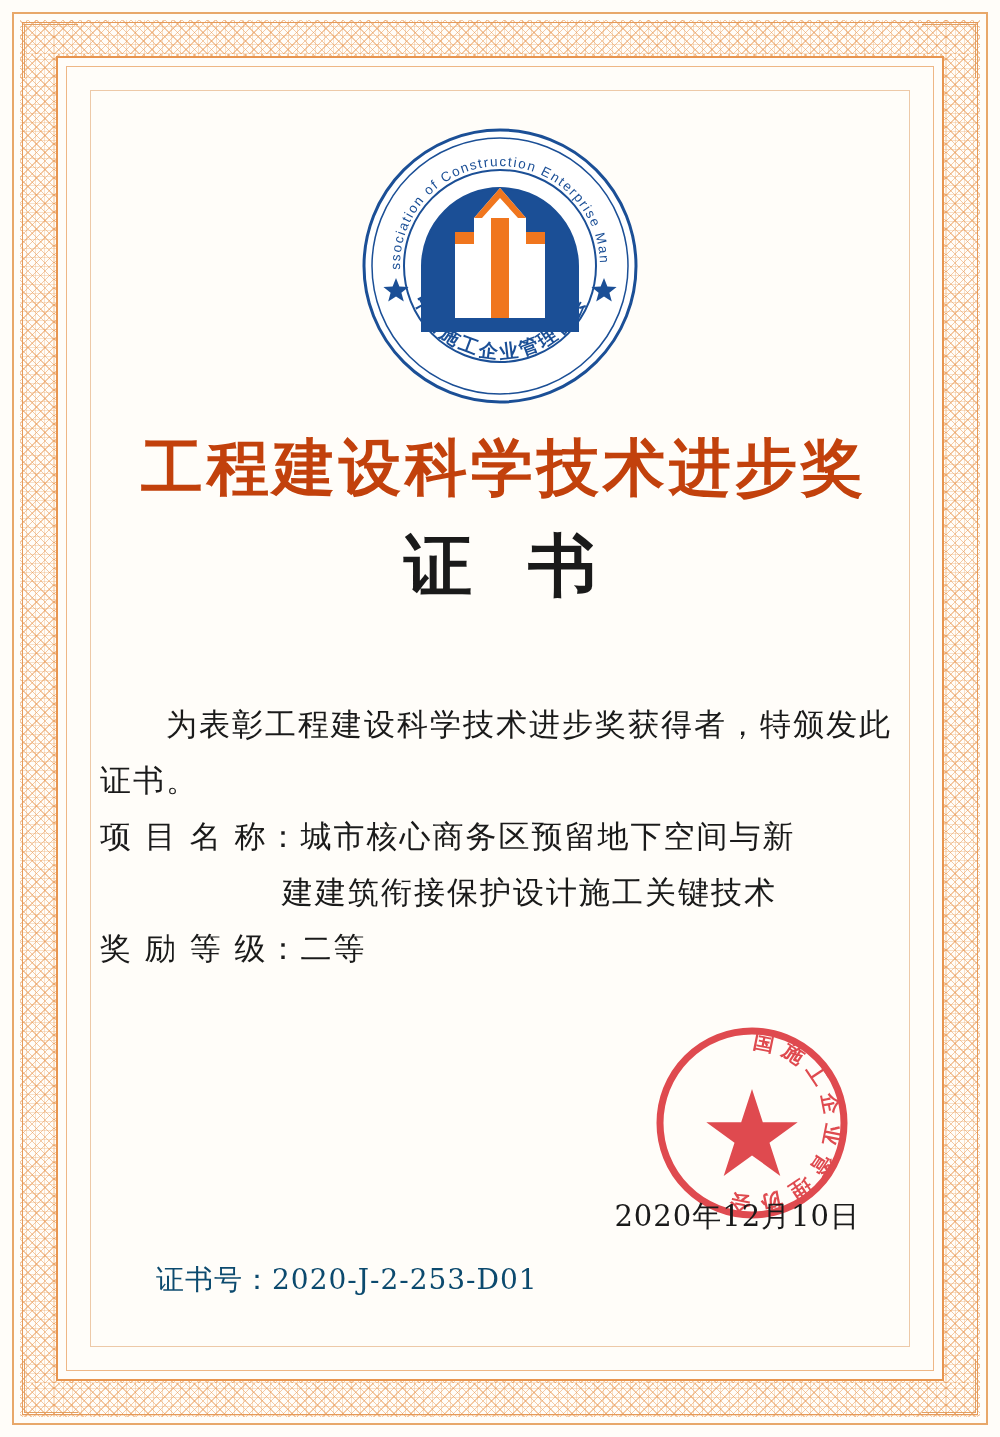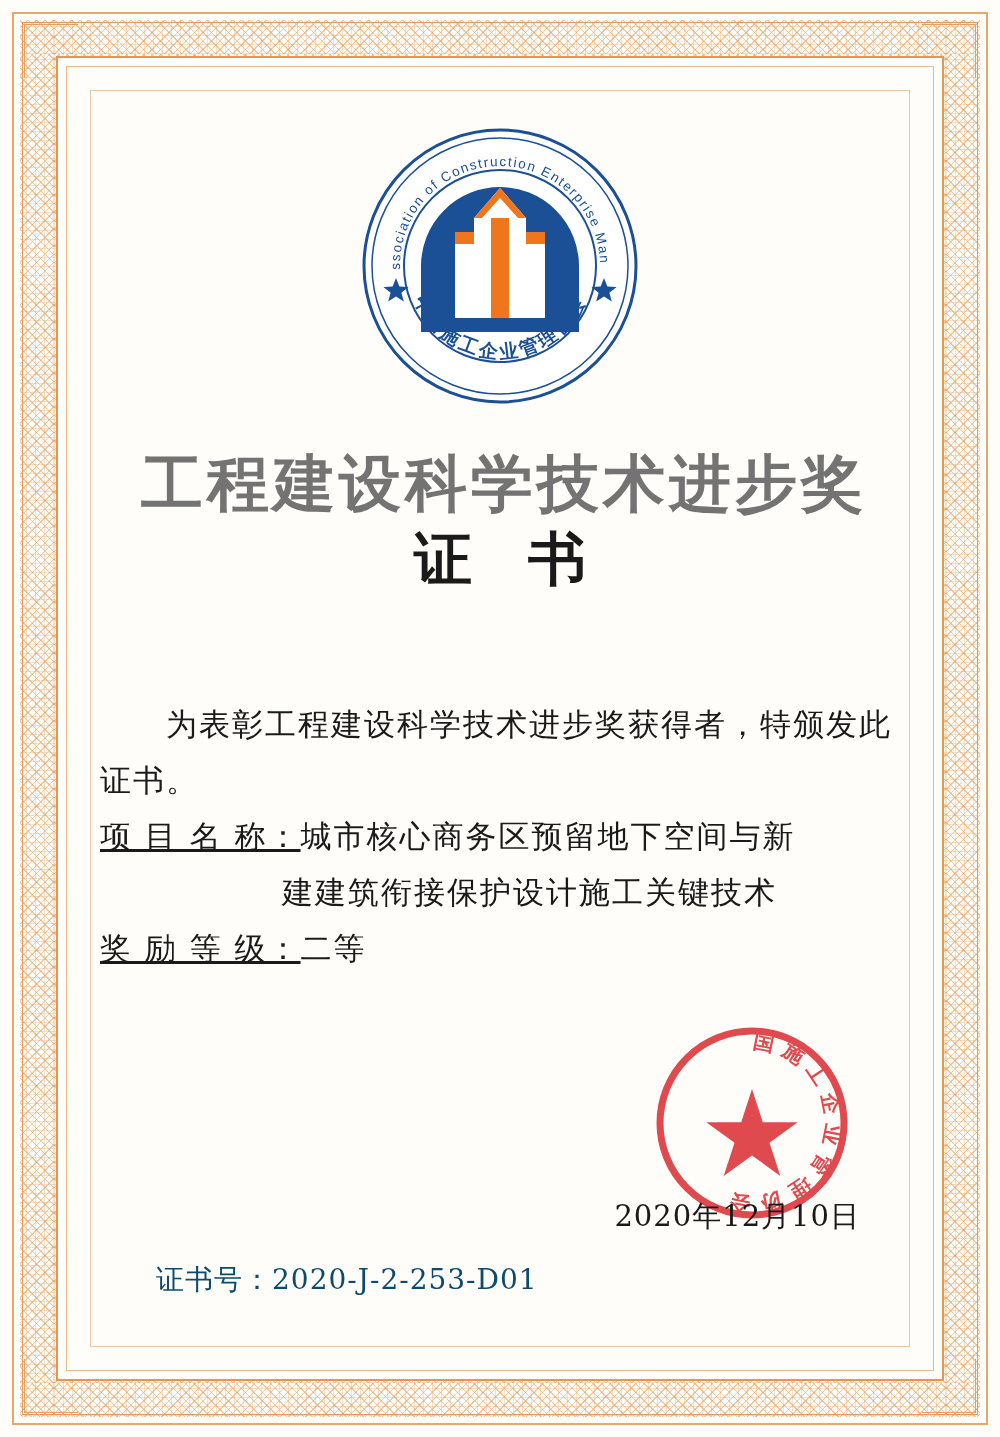--- a/index.html
+++ b/index.html
@@ -107,31 +107,30 @@
 
   .title-main {
     position: absolute;
     top: 330px;
     left: 8px; right: 0;
     text-align: center;
     font-family: "DejaVu Serif", "Liberation Serif", serif;
     font-size: 62px;
     font-weight: bold;
     letter-spacing: 4px;
-    color: #737373;
-    white-space: nowrap;
-    margin-top: 16px;
+    color: #c2410c;
+    white-space: nowrap;
   }
   .title-sub {
     position: absolute;
     top: 425px;
     left: 0; right: 0;
     text-align: center;
     font-family: "DejaVu Serif", "Liberation Serif", serif;
-    font-size: 58px;
+    font-size: 68px;
     font-weight: bold;
     letter-spacing: 56px;
     text-indent: 56px;
     color: #1a1a1a;
     white-space: nowrap;
   }
 
   .body-block {
     position: absolute;
     top: 600px;
@@ -151,21 +150,20 @@
   .field-row {
     display: flex;
     font-size: 31px;
     line-height: 56px;
     letter-spacing: 2px;
     padding-left: 4px;
   }
   .field-label {
     flex: 0 0 auto;
     white-space: nowrap;
-    text-decoration: underline;
   }
   .field-value {
     flex: 1 1 auto;
   }
   .field-cont {
     font-size: 31px;
     line-height: 56px;
     letter-spacing: 2px;
     padding-left: 186px;
   }

